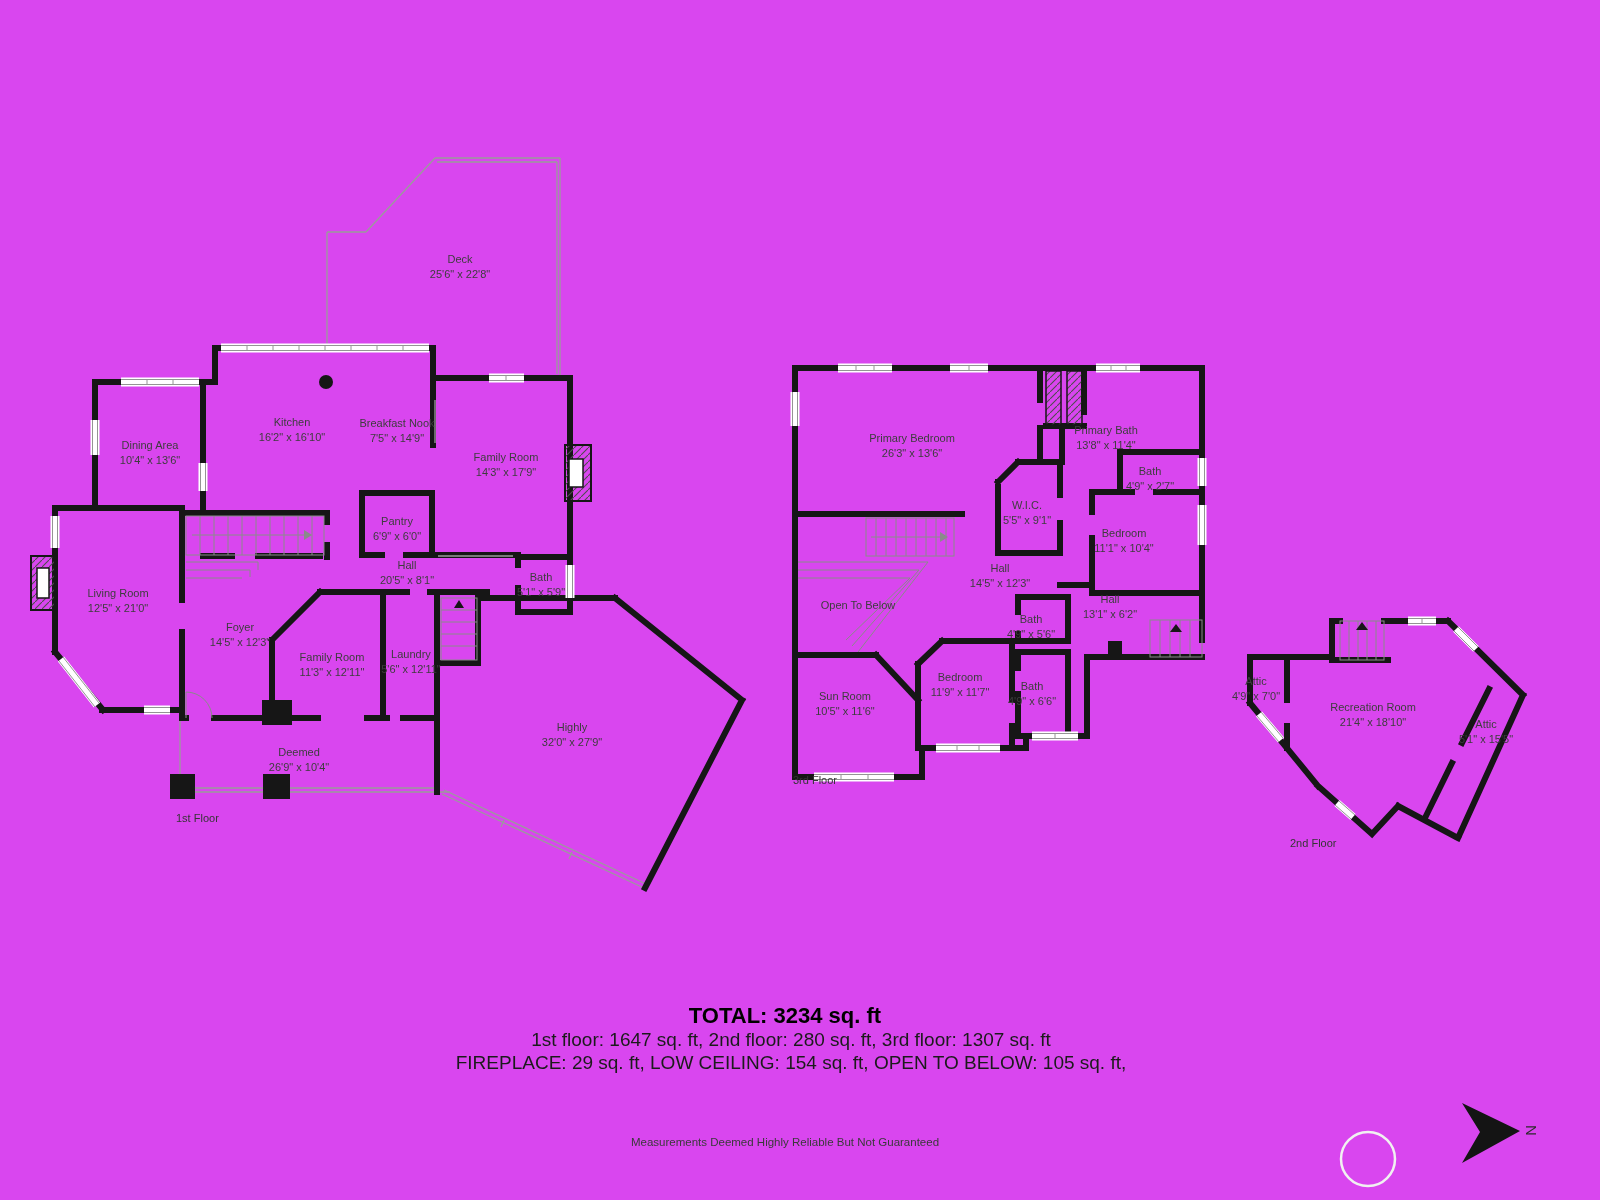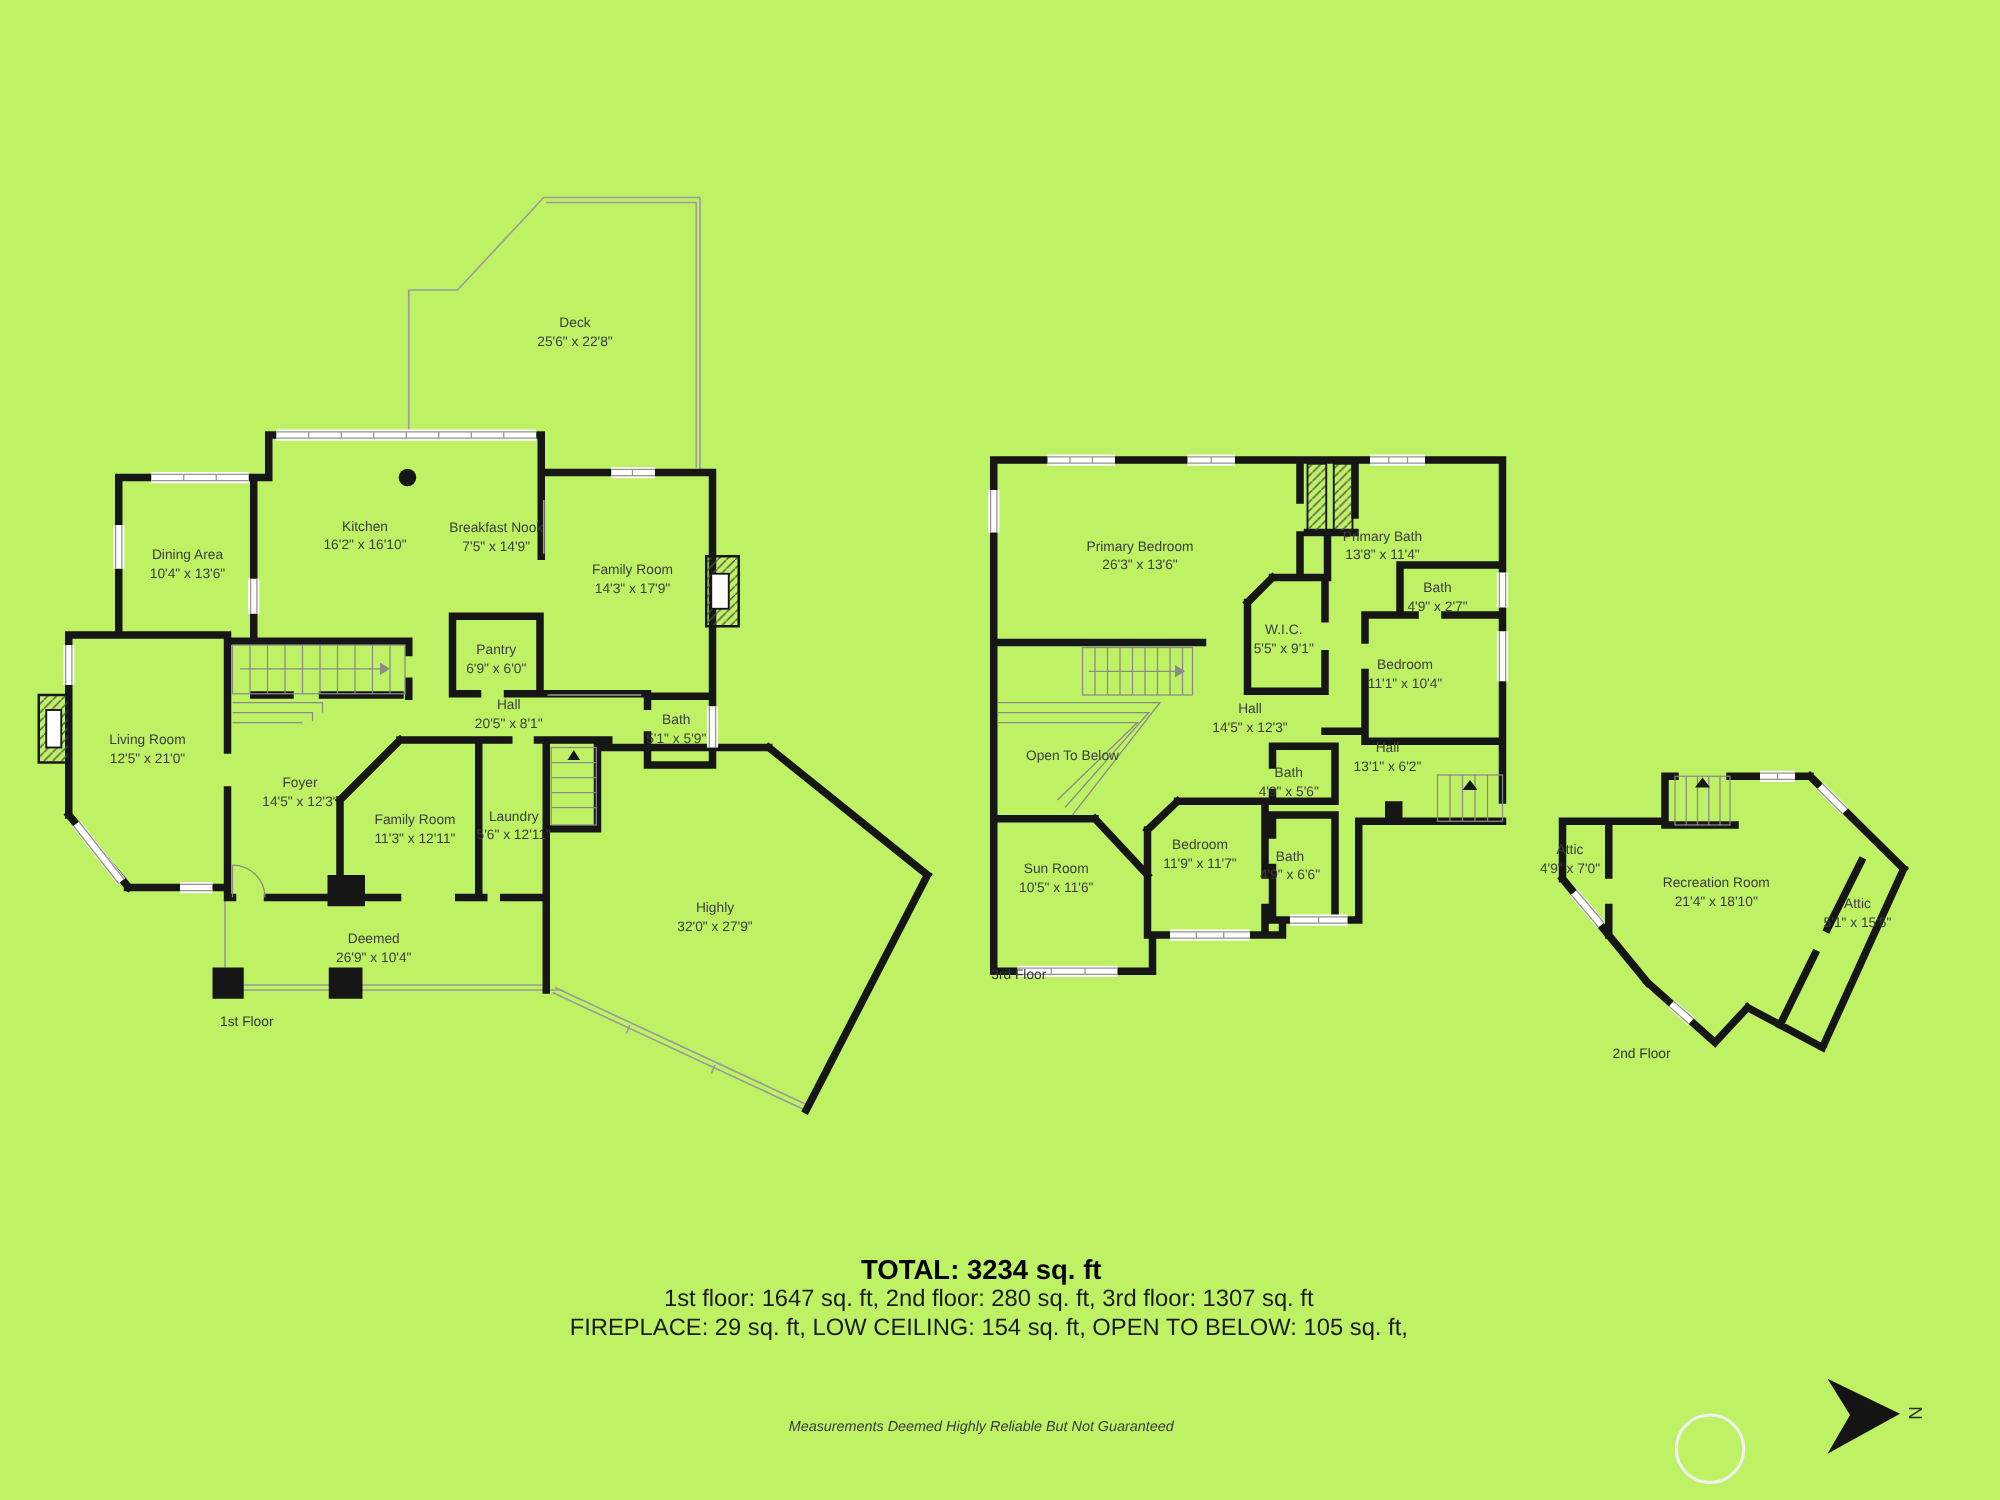--- a/index.html
+++ b/index.html
@@ -1,33 +1,33 @@
 <!DOCTYPE html>
 <html><head>
 <meta charset="utf-8">
 <style>
   html,body{margin:0;padding:0;background:#fff;}
-  #canvas{position:relative;width:1600px;height:1200px;background:#bef264;overflow:hidden;
+  #canvas{position:relative;width:1600px;height:1200px;background:#d946ef;overflow:hidden;
           font-family:"Liberation Sans", sans-serif;}
   svg{position:absolute;left:0;top:0;}
   .w{stroke:#161616;stroke-width:6;fill:none;stroke-linecap:square;}
   .t{stroke:#9b9b9b;stroke-width:1.3;fill:none;}
   .st{stroke:#8a8a8a;stroke-width:1;fill:none;}
   .fr{stroke:#949494;stroke-width:1;fill:none;}
   .wh{stroke:#ffffff;stroke-width:9;fill:none;stroke-linecap:butt;}
   .whd{stroke:#ffffff;stroke-width:8;fill:none;stroke-linecap:butt;}
   .blk{fill:#161616;stroke:none;}
   .lbl{position:absolute;transform:translate(-50%,-50%);text-align:center;
        font-size:11px;line-height:14.5px;color:#3d3d3d;white-space:nowrap;}
   .caption{position:absolute;font-size:11px;color:#353535;white-space:nowrap;}
   .summary{position:absolute;left:0;top:1004px;width:1570px;text-align:center;color:#1b1b1b;}
   .summary .total{font-size:22px;font-weight:700;line-height:24px;color:#000;}
   .summary .line{font-size:19px;line-height:23px;font-weight:400;margin-left:12px;}
   .disclaimer{position:absolute;left:0;top:1136px;width:1570px;text-align:center;
-              font-size:11.5px;color:#3a3a3a;font-style:italic;}
+              font-size:11.5px;color:#3a3a3a;}
   .north-n{position:absolute;left:1526px;top:1122px;font-size:15px;color:#2b2b2b;
            transform:rotate(90deg);}
 </style>
 </head>
 <body>
 
 <div id="canvas">
 
 <svg width="1600" height="1200" viewBox="0 0 1600 1200">
   <defs>

